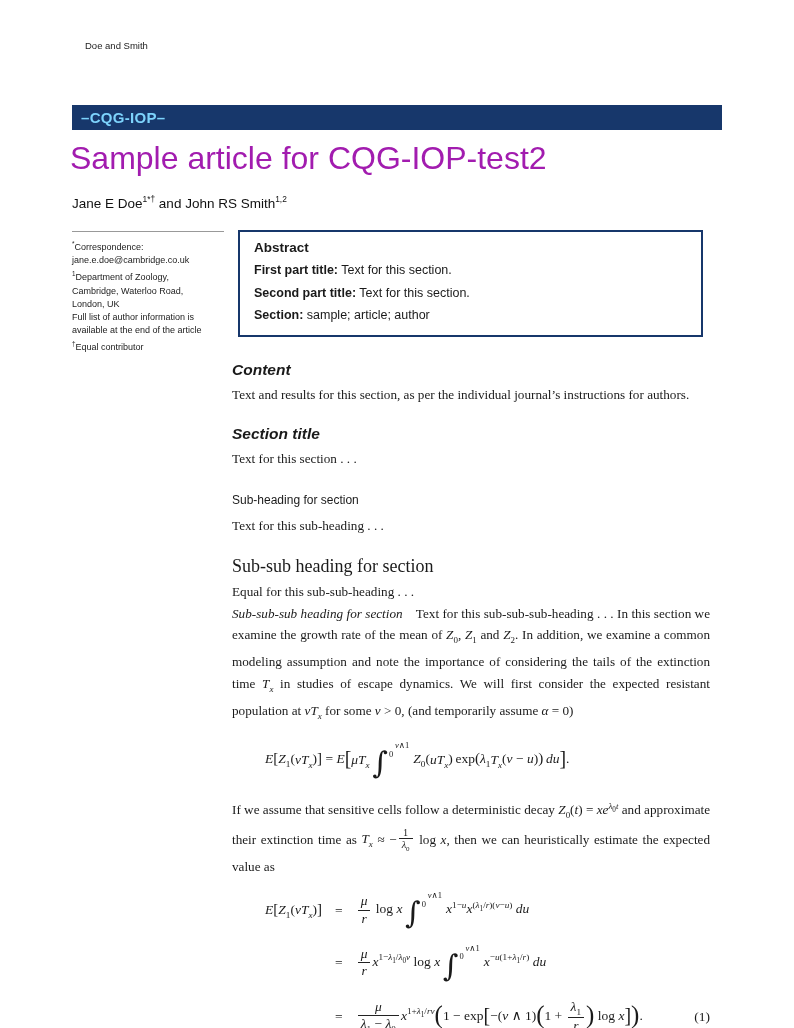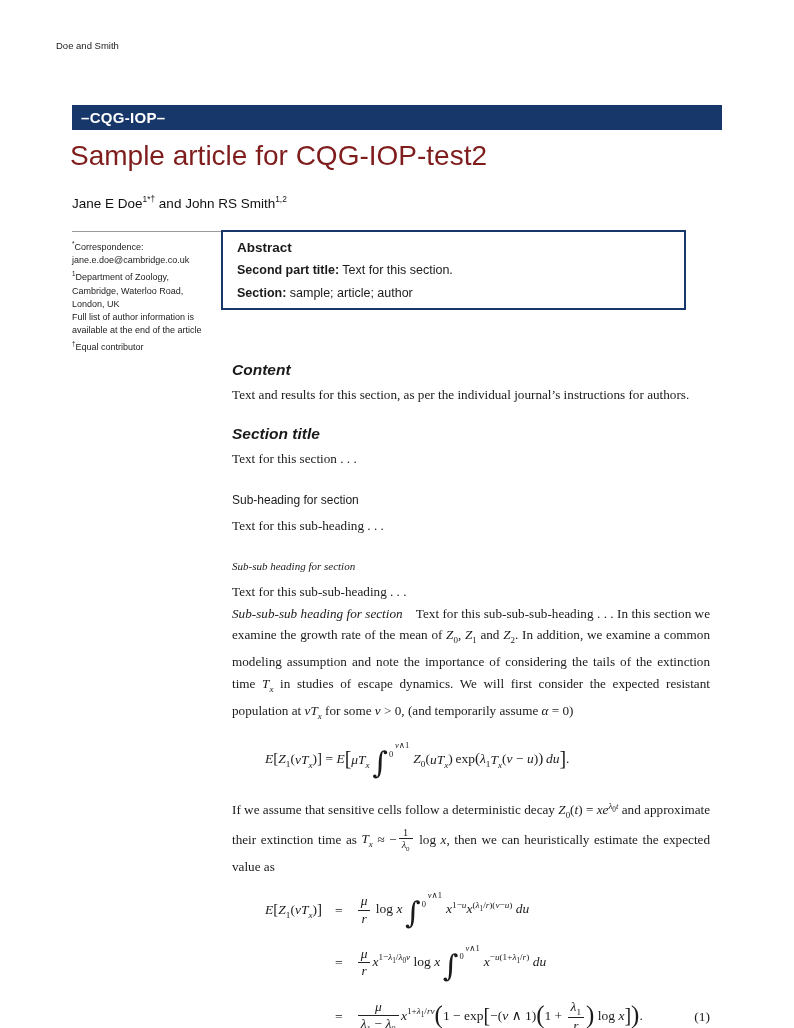--- a/index.html
+++ b/index.html
@@ -1,44 +1,44 @@
 <!DOCTYPE html>
 <html><head>
 <meta charset="utf-8">
 <style>
   html,body{margin:0;padding:0;background:#ffffff;}
   .page{position:relative;width:794px;height:1028px;background:#ffffff;overflow:hidden;
         font-family:"Liberation Sans",sans-serif;color:#1a1a1a;}
 
-  .running-head{position:absolute;left:56px;top:40px;font-size:9.5px;color:#222;}
+  .running-head{position:absolute;left:85px;top:40px;font-size:9.5px;color:#222;}
 
   .banner{position:absolute;left:72px;top:105px;width:650px;height:25px;background:#17376b;
           display:flex;align-items:center;padding-left:9px;box-sizing:border-box;}
-  .banner .banner-label{color:#ffffff;font-weight:bold;font-size:15px;letter-spacing:.3px;}
+  .banner .banner-label{color:#7dd3fc;font-weight:bold;font-size:15px;letter-spacing:.3px;}
 
-  .title{position:absolute;left:70px;top:140px;margin:0;font-size:28px;font-weight:normal;color:#7f1d1d;}
+  .title{position:absolute;left:70px;top:140px;margin:0;font-size:32px;font-weight:normal;color:#a21caf;}
   .authors{position:absolute;left:72px;top:194px;font-size:13.5px;color:#111;text-align:center;}
   .authors sup{font-size:62%;}
 
   .sidebar{position:absolute;left:72px;top:231px;width:152px;border-top:1px solid #999;
            padding-top:5px;font-size:9px;line-height:13.2px;color:#222;}
   .sidebar sup{font-size:70%;}
 
-  .abstract{position:absolute;left:221px;top:230px;width:465px;height:80px;
+  .abstract{position:absolute;left:238px;top:230px;width:465px;height:107px;
             border:2px solid #17376b;box-sizing:border-box;padding:8px 14px 0;}
   .abs-h{font-size:13.5px;font-weight:bold;margin:0 0 8px;}
   .abs-row{margin:0 0 8.5px;font-size:12.5px;}
   .abs-row b{font-weight:bold;}
 
   .main{position:absolute;left:232px;top:360px;width:478px;
         font-family:"Liberation Serif","DejaVu Serif",serif;font-size:13.2px;line-height:21.6px;}
   .mh2{font-family:"Liberation Sans",sans-serif;font-size:15.5px;font-weight:bold;margin:0 0 4px;line-height:20px;font-style:italic;}
   .mh2.sp{margin-top:18px;}
   .mh3{font-family:"Liberation Sans",sans-serif;font-size:12px;font-weight:normal;margin:21px 0 3px;}
-  .mh4{font-style:italic;font-weight:normal;font-size:11px;margin:20px 0 3px;}
+  .mh4{font-weight:normal;font-size:18px;margin:20px 0 3px;}
   p.body{margin:0;}
   .just{text-align:justify;}
   .runin{margin-top:16px;}
   .after-eq{margin-top:2px;}
 
   
   .eq{margin:16px 0 18px 33px;font-size:13.5px;line-height:1;white-space:nowrap;}
   .eqarray{display:grid;grid-template-columns:auto auto auto 1fr;row-gap:18px;
            margin:16px 0 0 33px;align-items:center;font-size:13.5px;line-height:1;white-space:nowrap;}
   .eqarray .rel{padding:0 13px;}
@@ -72,36 +72,37 @@
   </div>
 
   <h1 class="title">Sample article for CQG-IOP-test2</h1>
 
   <div class="authors">Jane E Doe<sup>1*†</sup> and John RS Smith<sup>1,2</sup></div>
 
   <aside class="sidebar"><sup>*</sup>Correspondence:<br>jane.e.doe@cambridge.co.uk<br><sup>1</sup>Department of Zoology,<br>Cambridge, Waterloo Road,<br>London, UK<br>Full list of author information is<br>available at the end of the article<br><sup>†</sup>Equal contributor</aside>
 
   <section class="abstract">
     <div class="abs-h">Abstract</div>
+    <p class="abs-row"><b>First part title:</b> <span>Text for this section.</span></p>
     <p class="abs-row"><b>Second part title:</b> <span>Text for this section.</span></p>
     <p class="abs-row"><b>Section:</b> <span>sample; article; author</span></p>
   </section>
 
   <main class="main">
     <h2 class="mh2">Content</h2>
     <p class="body just">Text and results for this section, as per the individual journal’s instructions for authors.</p>
 
     <h2 class="mh2 sp">Section title</h2>
     <p class="body">Text for this section . . .</p>
 
     <h3 class="mh3">Sub-heading for section</h3>
     <p class="body">Text for this sub-heading . . .</p>
 
     <h4 class="mh4">Sub-sub heading for section</h4>
-    <p class="body">Text for this sub-sub-heading . . .</p>
+    <p class="body">Equal for this sub-sub-heading . . .</p>
 
     <p class="body just runin"><i>Sub-sub-sub heading for section</i> Text for this sub-sub-sub-heading . . . In this section we examine the growth rate of the mean of <i>Z</i><sub>0</sub>, <i>Z</i><sub>1</sub> and <i>Z</i><sub>2</sub>. In addition, we examine a common modeling assumption and note the importance of considering the tails of the extinction time <i>T<sub>x</sub></i> in studies of escape dynamics. We will first consider the expected resistant population at <i>vT<sub>x</sub></i> for some <i>v</i> &gt; 0, (and temporarily assume <i>α</i> = 0)</p>
 
     <div class="eq"><i>E</i><span class="bg1">[</span><i>Z</i><sub>1</sub>(<i>vT<sub>x</sub></i>)<span class="bg1">]</span> = <i>E</i><span class="bg2">[</span><i>μT<sub>x</sub></i> <span class="int">∫</span><span class="lims">
           <span class="up"><i>v</i>∧1</span>
           <span class="lo">0</span>
         </span><i>Z</i><sub>0</sub>(<i>uT<sub>x</sub></i>) exp<span class="bg1">(</span><i>λ</i><sub>1</sub><i>T<sub>x</sub></i>(<i>v</i> − <i>u</i>)<span class="bg1">)</span> <i>du</i><span class="bg2">]</span>.</div>
 
     <p class="body just after-eq">If we assume that sensitive cells follow a deterministic decay <i>Z</i><sub>0</sub>(<i>t</i>) = <i>xe</i><sup><i>λ</i><sub>0</sub><i>t</i></sup> and approximate their extinction time as <i>T<sub>x</sub></i> ≈ −<span class="fr fr-s"><span class="n">1</span><span class="d"><i>λ</i><sub>0</sub></span></span> log <i>x</i>, then we can heuristically estimate the expected value as</p>
 

